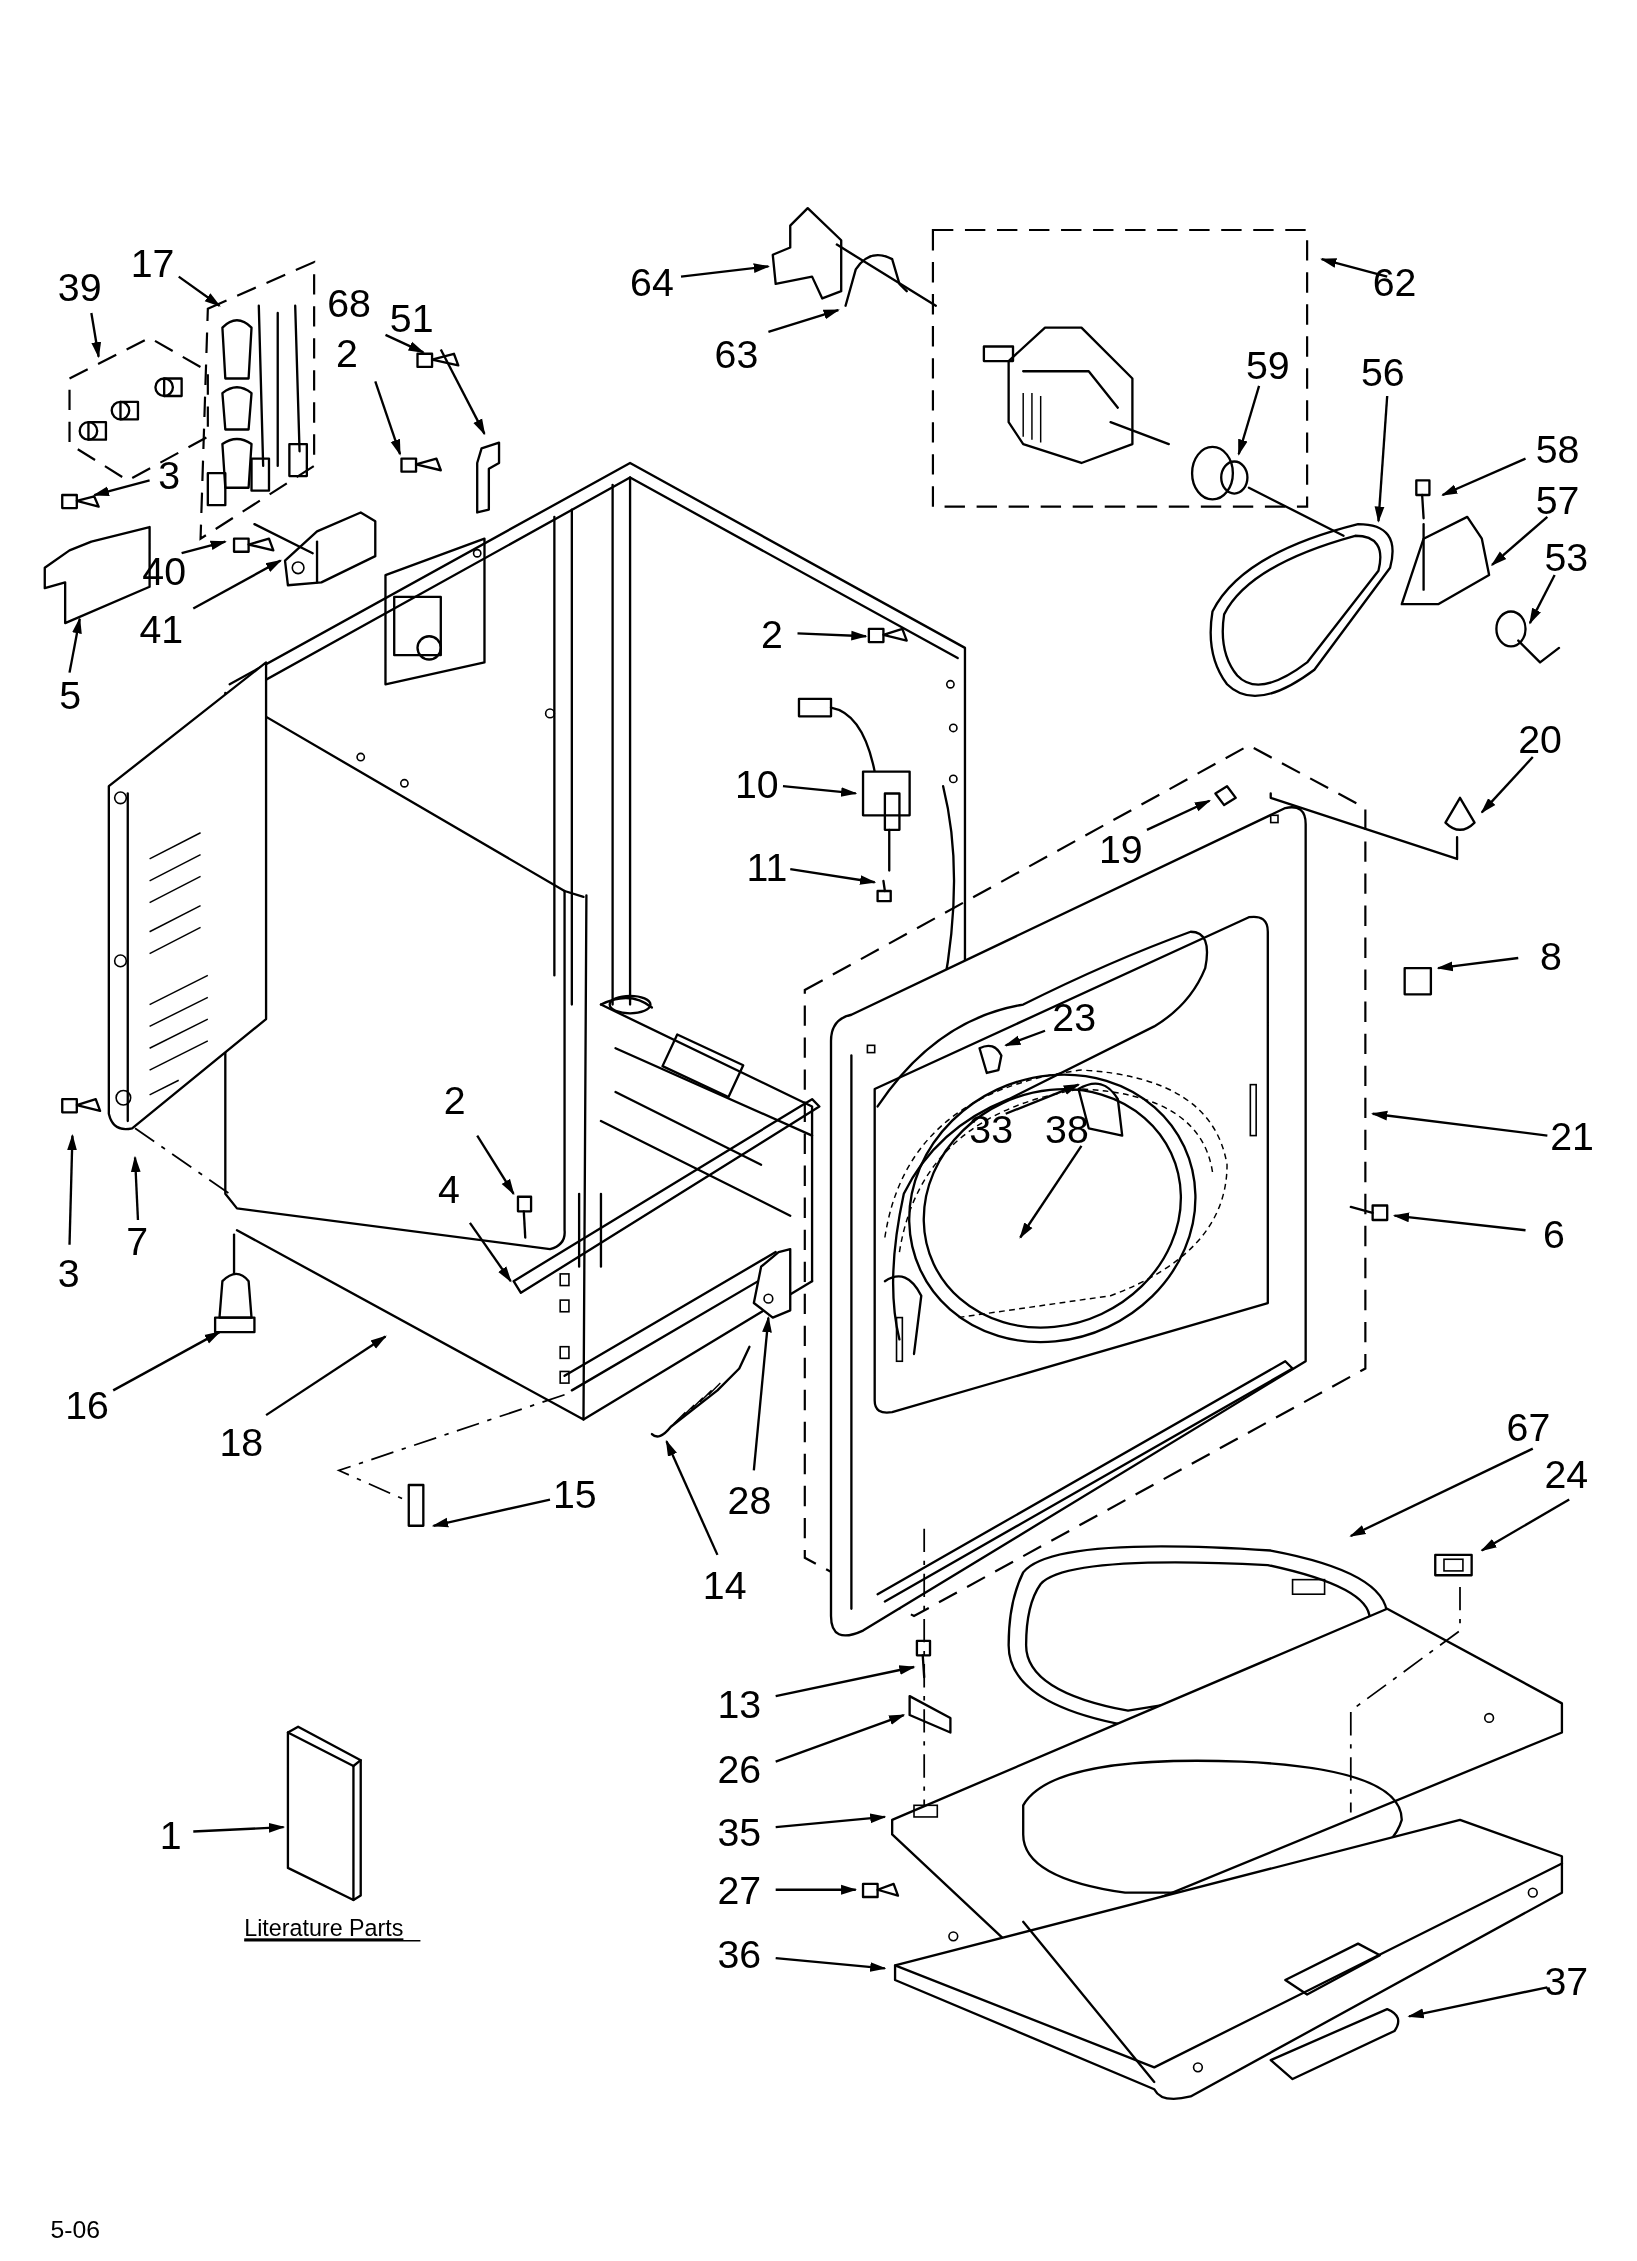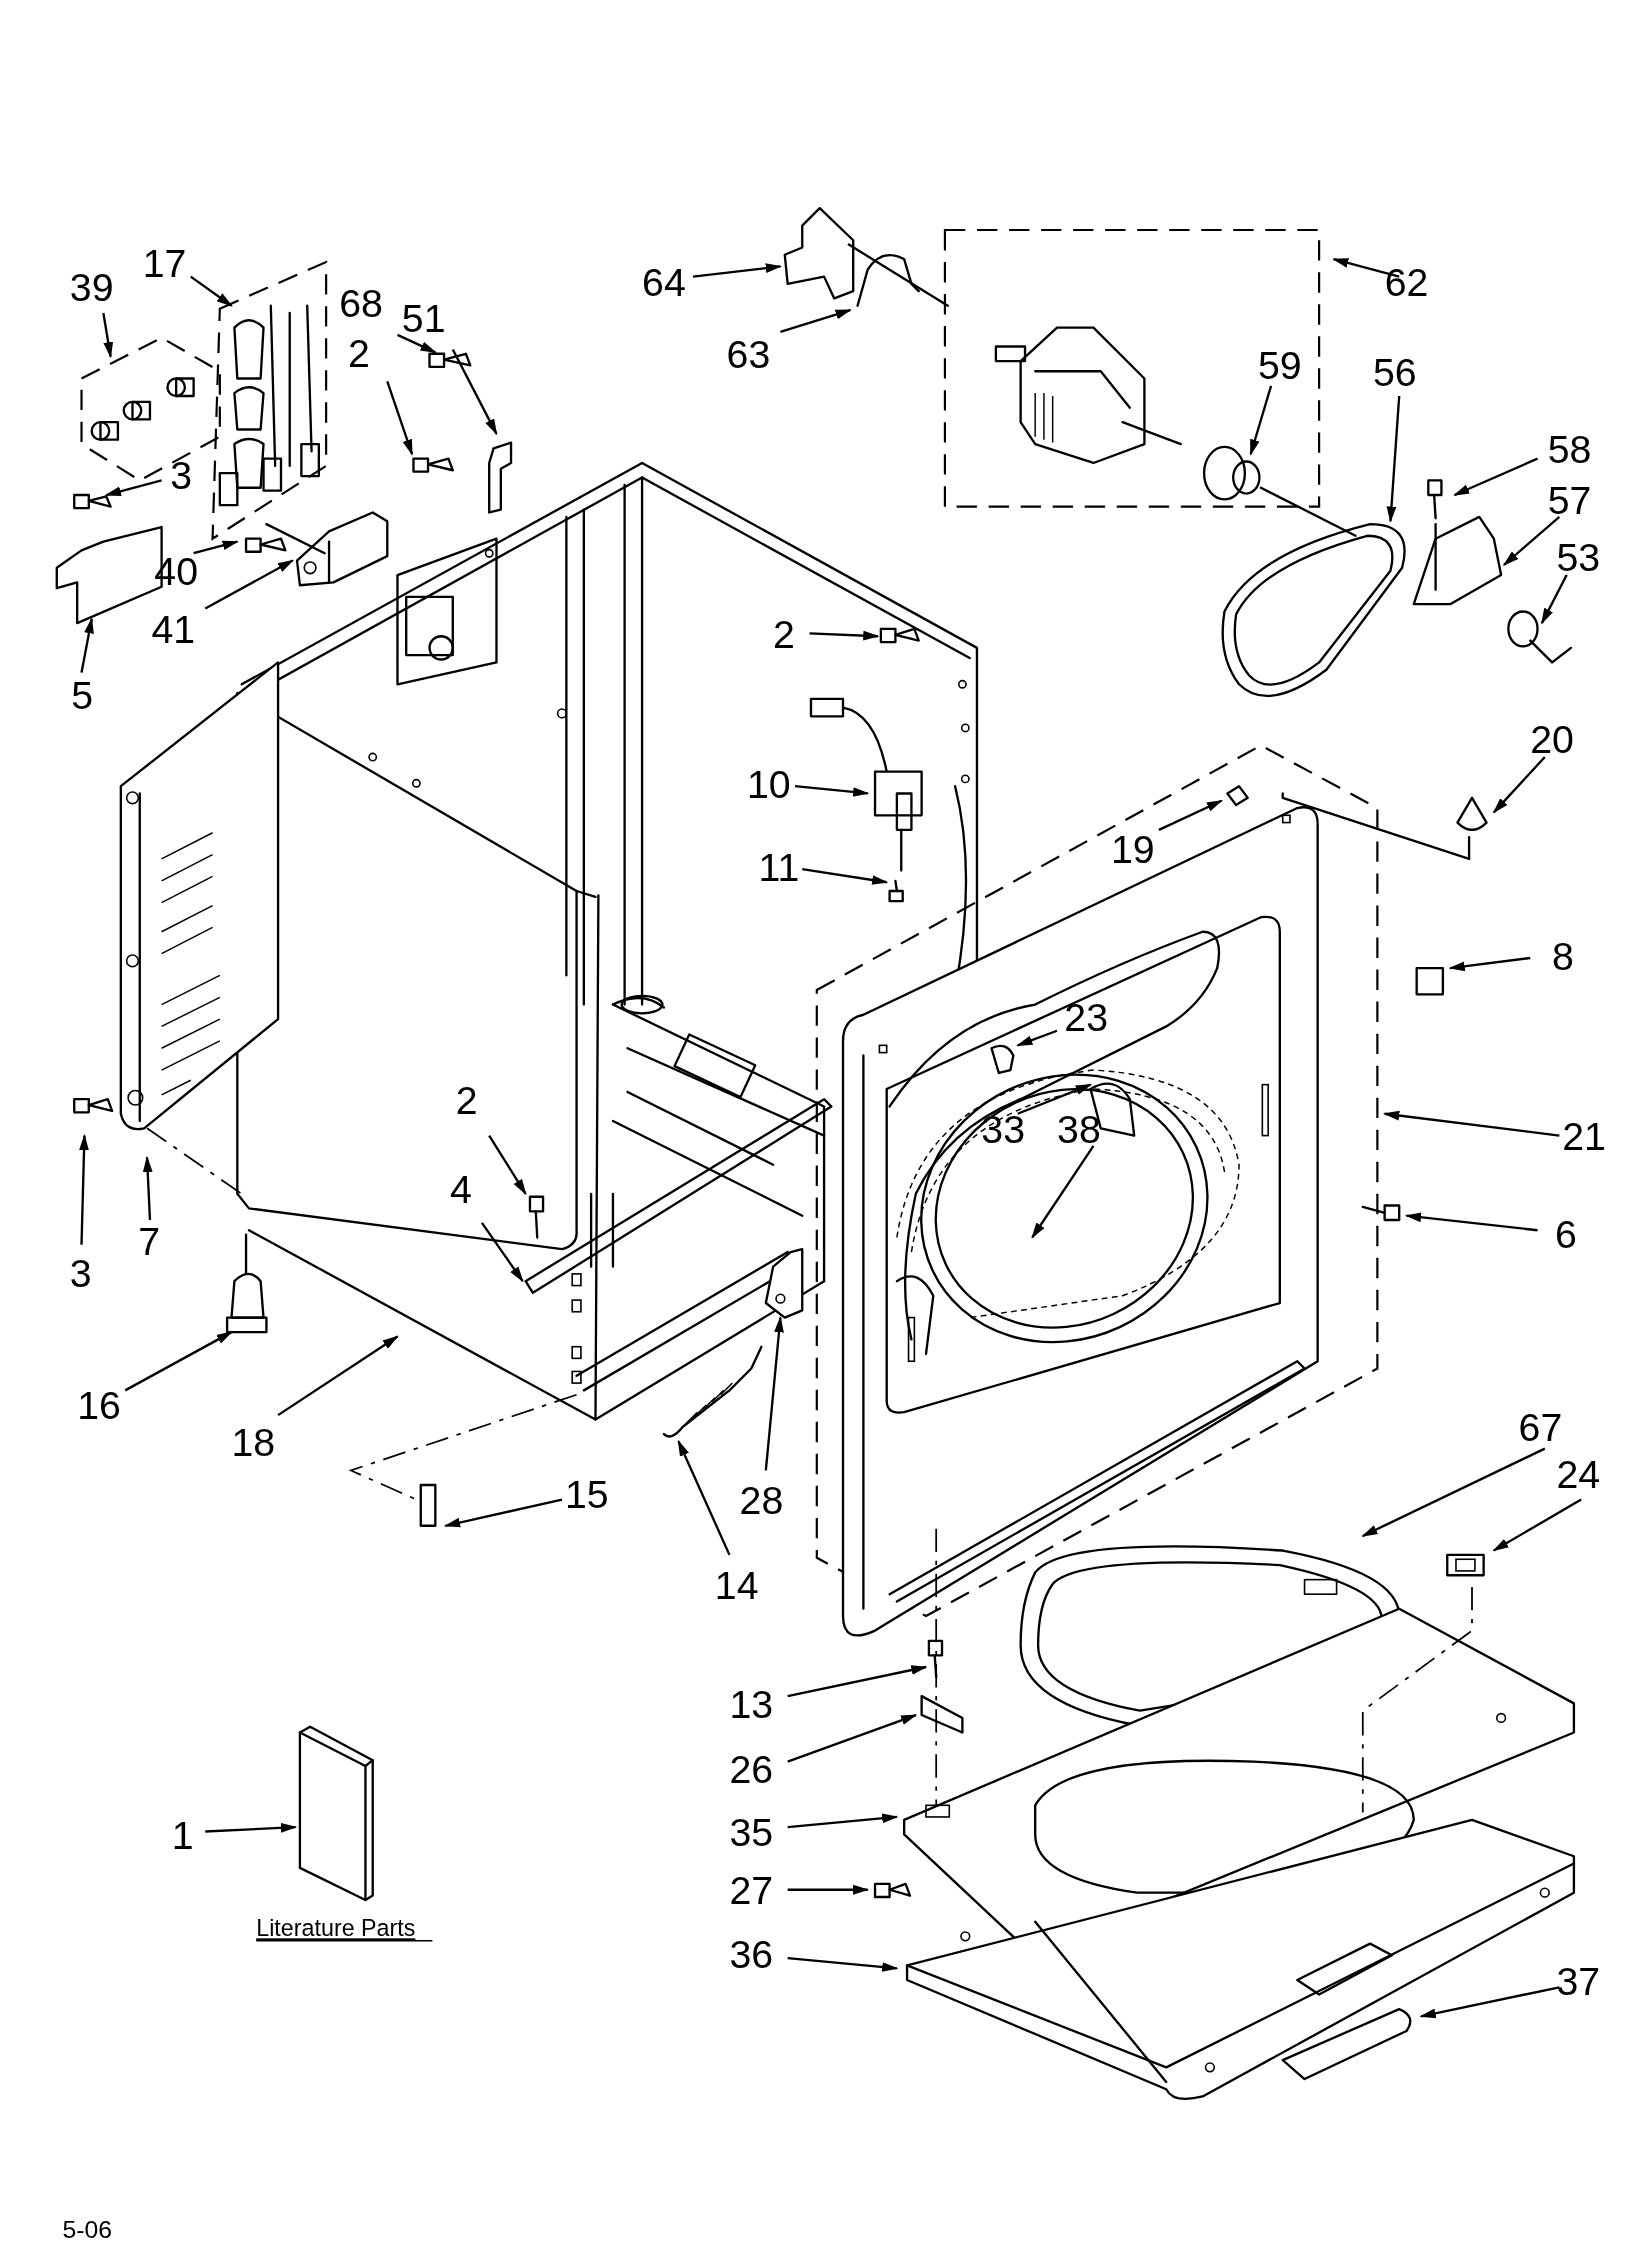--- a/index.html
+++ b/index.html
@@ -1,17 +1,17 @@
 <!DOCTYPE html>
 <html style="font-size:7.8px"><head>
 <meta charset="utf-8">
 <style>
   html, body { margin:0; padding:0; background:#ffffff; }
   body { width:1638px; height:2261px; overflow:hidden; font-family:"Liberation Sans", sans-serif; }
-  #stage { position:absolute; left:16px; top:0; width:1312px; height:2261px; }
+  #stage { position:absolute; left:4px; top:0; width:1312px; height:2261px; }
   svg.dia { position:absolute; left:0; top:0; width:1638px; height:2261px; }
   .ln { fill:none; stroke:#000; stroke-width:1.6; stroke-linejoin:round; stroke-linecap:round; }
   .thin { fill:none; stroke:#000; stroke-width:1.1; }
   .dash { fill:none; stroke:#000; stroke-width:1.5; stroke-dasharray:14 8; }
   .dashdot { fill:none; stroke:#000; stroke-width:1.2; stroke-dasharray:16 6 3 6; }
   .fillw { fill:#fff; stroke:#000; stroke-width:1.6; stroke-linejoin:round; }
   .hatch { fill:none; stroke:#000; stroke-width:1; }
   .lead { stroke:#000; stroke-width:1.6; fill:none; }
   .callout { font-family:"Liberation Sans", sans-serif; font-size:27px; fill:#000; }
   .caption { font-family:"Liberation Sans", sans-serif; font-size:16px; fill:#000; text-decoration:underline; }

